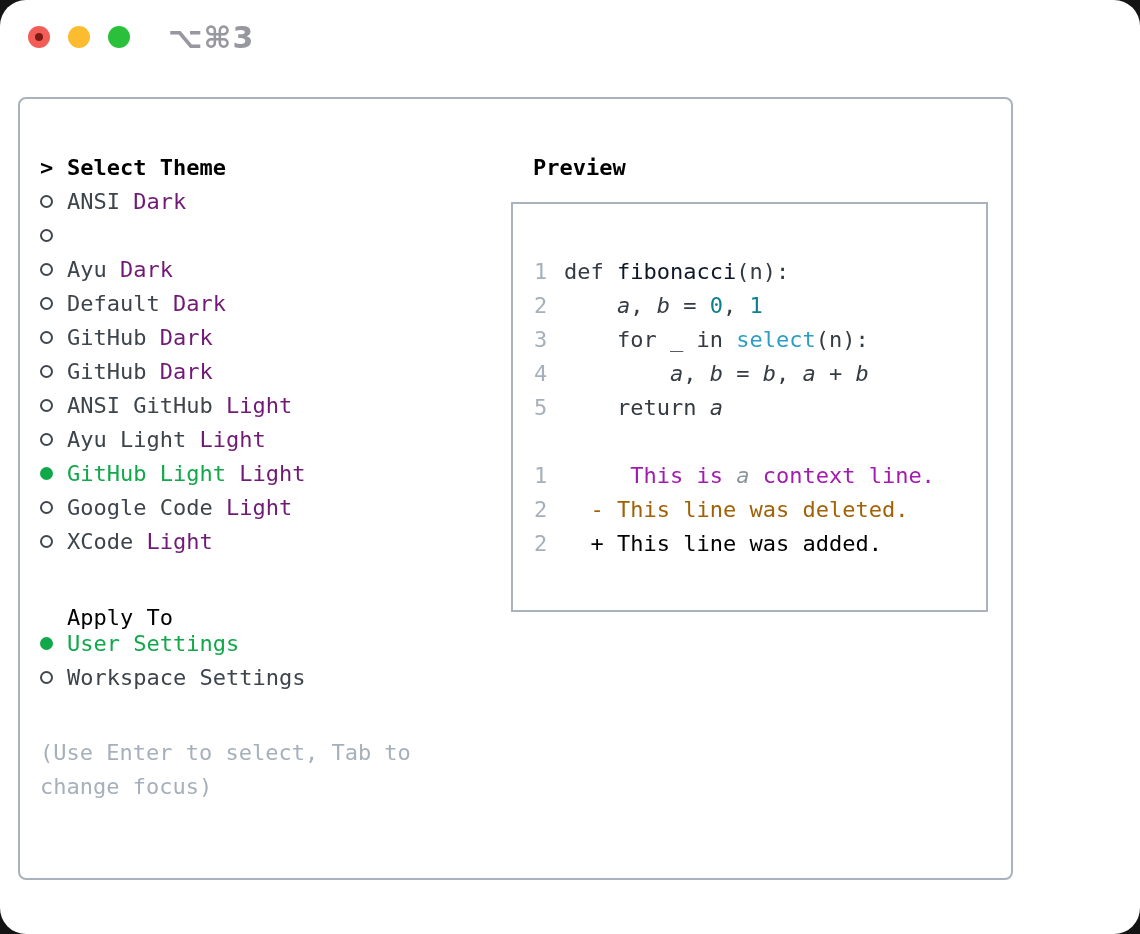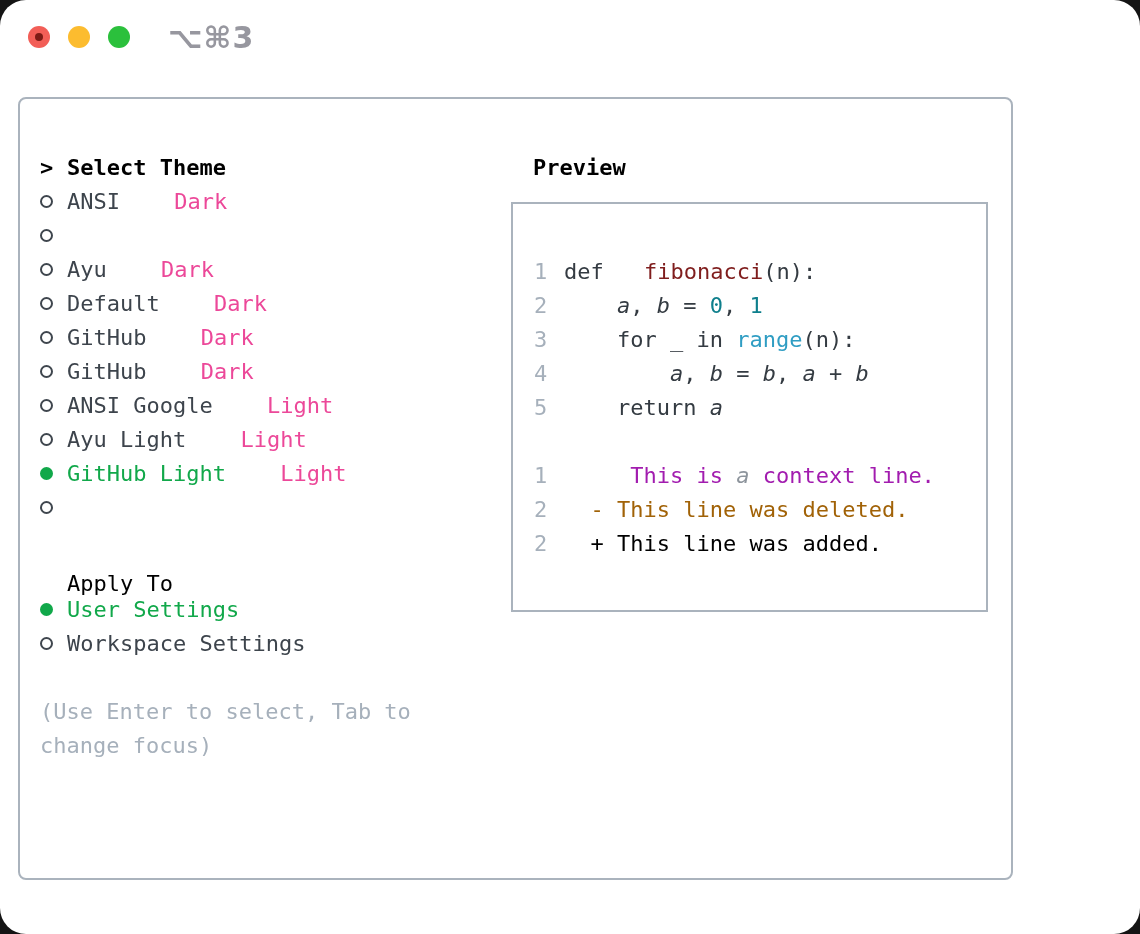--- a/index.html
+++ b/index.html
@@ -29,42 +29,42 @@
   .left-list{position:absolute;left:20px;top:51px;width:450px;font-size:22px;color:#3d444c;}
   .row{display:flex;align-items:center;height:34px;}
   .row.blank{height:34px;}
   .bullet{width:27px;flex:0 0 27px;display:flex;align-items:center;}
   .prompt{font-weight:bold;color:#000;}
   .circle{width:13px;height:13px;border:2px solid #3f464e;border-radius:50%;box-sizing:border-box;}
   .circle.sel{border-color:#11a84a;background:#11a84a;}
   .label{white-space:pre;}
   .label .nm{color:#3d444c;}
   .label .nm.sel{color:#11a84a;}
-  .label .sfx{color:#ec4899;margin-left:41px;}
+  .label .sfx{color:#701a75;}
   .head{font-weight:bold;color:#000;}
   .subhead{color:#000;margin-top:16px;}
   .hint{
-    margin-top:1px;width:420px;line-height:34px;color:#a6b0bb;font-size:22px;
+    margin-top:8px;width:420px;line-height:34px;color:#a6b0bb;font-size:22px;
     white-space:normal;
   }
   
   .preview-heading{
     position:absolute;left:480px;top:51px;height:34px;display:flex;align-items:center;
     font-size:22px;font-weight:bold;color:#000;margin-left:33px;
   }
   .preview-box{
     position:absolute;left:491px;top:103px;width:477px;height:410px;
     border:2px solid #aab3bd;box-sizing:border-box;background:#fff;
     padding-top:50px;
   }
   .prow{display:flex;align-items:center;height:34px;font-size:22px;}
   .ln{flex:0 0 51px;padding-left:21px;box-sizing:border-box;color:#a6b0bb;white-space:pre;}
   .code{white-space:pre;}
   .t-plain{color:#343b42;}
-  .t-func{color:#7f1d1d;margin-left:27px;}
+  .t-func{color:#0f172a;}
   .t-num{color:#0e7f8c;}
   .t-builtin{color:#2f9dc3;}
   .t-var{color:#343b42;font-style:italic;}
   .t-context{color:#a21caf;}
   .t-ctxvar{color:#8d949c;font-style:italic;}
   .t-del{color:#a16207;}
   .t-add{color:#000000;margin-top:44px;}
 </style>
 </head>
 <body>
@@ -120,38 +120,45 @@
         <div class="row">
           <span class="bullet">
             <span class="circle"></span>
           </span>
           <span class="label"><span class="nm">GitHub</span><span class="sfx"> Dark</span></span>
         </div>
         <div class="row">
           <span class="bullet">
             <span class="circle"></span>
           </span>
-          <span class="label"><span class="nm">ANSI Google</span><span class="sfx"> Light</span></span>
+          <span class="label"><span class="nm">ANSI GitHub</span><span class="sfx"> Light</span></span>
         </div>
         <div class="row">
           <span class="bullet">
             <span class="circle"></span>
           </span>
           <span class="label"><span class="nm">Ayu Light</span><span class="sfx"> Light</span></span>
         </div>
         <div class="row">
           <span class="bullet">
             <span class="circle sel"></span>
           </span>
           <span class="label"><span class="nm sel">GitHub Light</span><span class="sfx"> Light</span></span>
         </div>
         <div class="row">
           <span class="bullet">
             <span class="circle"></span>
           </span>
+          <span class="label"><span class="nm">Google Code</span><span class="sfx"> Light</span></span>
+        </div>
+        <div class="row">
+          <span class="bullet">
+            <span class="circle"></span>
+          </span>
+          <span class="label"><span class="nm">XCode</span><span class="sfx"> Light</span></span>
         </div>
         <div class="row blank"></div>
         <div class="row">
           <span class="bullet"></span>
           <span class="label subhead">Apply To</span>
         </div>
         <div class="row">
           <span class="bullet">
             <span class="circle sel"></span>
           </span>
@@ -174,21 +181,21 @@
     <div class="prow">
           <span class="ln">1</span>
           <span class="code"><span class="t-plain">def </span><span class="t-func">fibonacci</span><span class="t-plain">(n):</span></span>
         </div>
         <div class="prow">
           <span class="ln">2</span>
           <span class="code"><span class="t-plain">    </span><span class="t-var">a</span><span class="t-plain">, </span><span class="t-var">b</span><span class="t-plain"> = </span><span class="t-num">0</span><span class="t-plain">, </span><span class="t-num">1</span></span>
         </div>
         <div class="prow">
           <span class="ln">3</span>
-          <span class="code"><span class="t-plain">    for _ in </span><span class="t-builtin">range</span><span class="t-plain">(n):</span></span>
+          <span class="code"><span class="t-plain">    for _ in </span><span class="t-builtin">select</span><span class="t-plain">(n):</span></span>
         </div>
         <div class="prow">
           <span class="ln">4</span>
           <span class="code"><span class="t-plain">        </span><span class="t-var">a</span><span class="t-plain">, </span><span class="t-var">b</span><span class="t-plain"> = </span><span class="t-var">b</span><span class="t-plain">, </span><span class="t-var">a</span><span class="t-plain"> + </span><span class="t-var">b</span></span>
         </div>
         <div class="prow">
           <span class="ln">5</span>
           <span class="code"><span class="t-plain">    return </span><span class="t-var">a</span></span>
         </div>
         <div class="prow">

